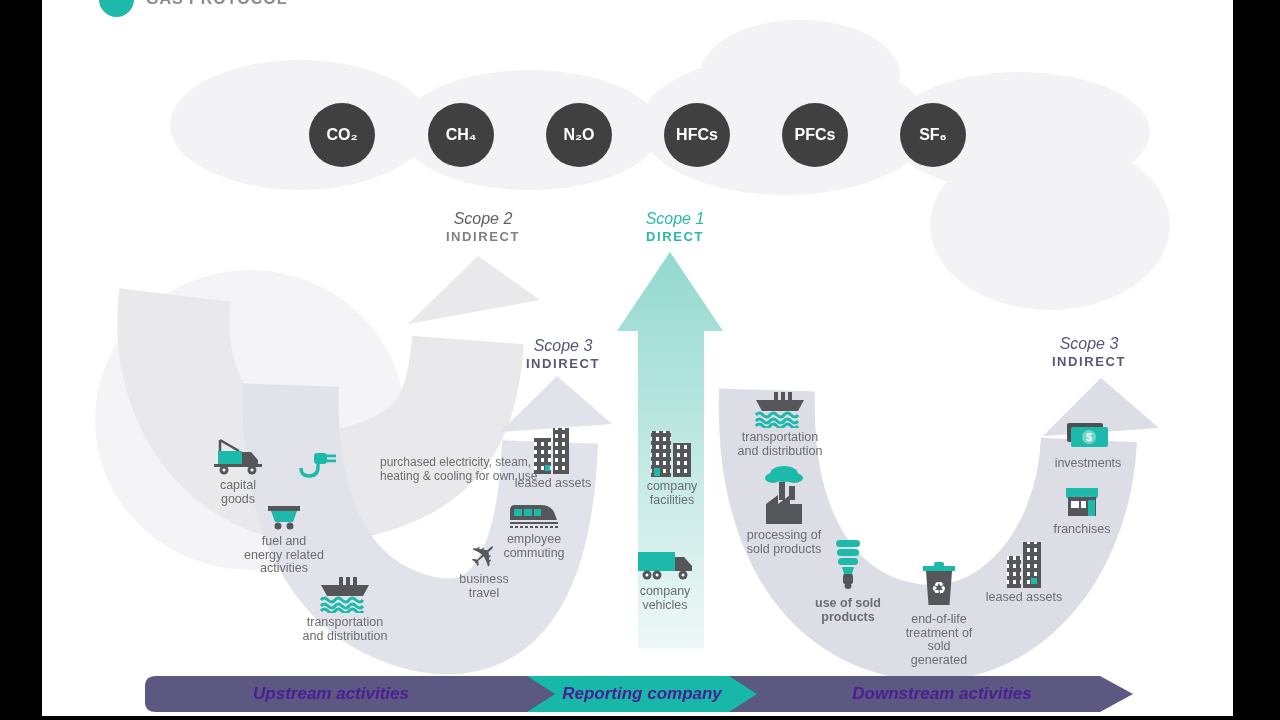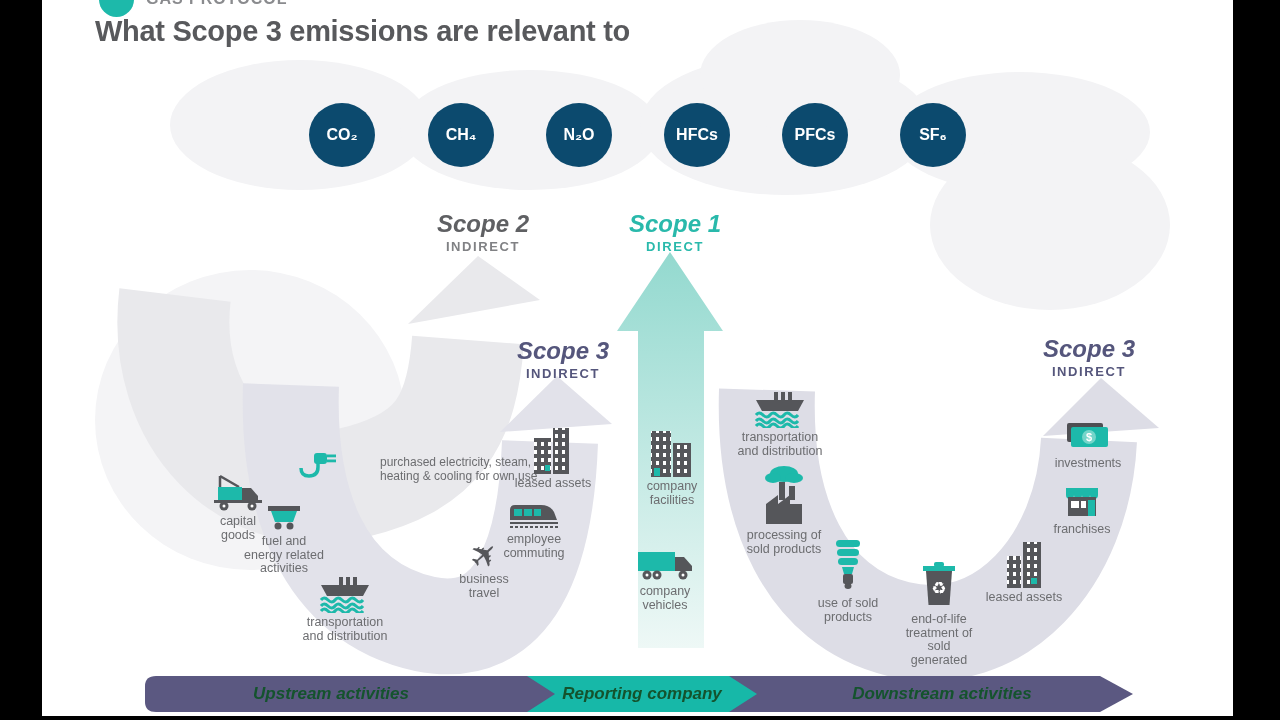--- a/index.html
+++ b/index.html
@@ -7,36 +7,36 @@
   .frame{position:absolute;left:42px;top:0;width:1191px;height:716px;background:#fff;overflow:hidden;}
   .stage{position:absolute;left:-42px;top:0;width:1280px;height:720px;}
   .abs{position:absolute;}
   
   .cloud{position:absolute;background:#f3f3f5;border-radius:50%;}
   
   .logo-dot{position:absolute;left:99px;top:-18px;width:35px;height:35px;border-radius:50%;background:#1db9aa;}
   .logo-text{position:absolute;left:146px;top:-10px;font-size:16px;font-weight:bold;color:#8a8b8e;letter-spacing:1px;}
   .title{position:absolute;left:95px;top:12px;font-size:29px;line-height:39px;font-weight:bold;color:#58595c;letter-spacing:-0.3px;}
   
-  .gas{position:absolute;width:66px;height:64px;border-radius:50%;background:#0c4a6e;color:#fff;
+  .gas{position:absolute;width:66px;height:64px;border-radius:50%;background:#404040;color:#fff;
     font-weight:bold;font-size:16px;display:flex;align-items:center;justify-content:center;}
   
   .scope{position:absolute;transform:translateX(-50%);text-align:center;white-space:nowrap;}
-  .scope-name{font-style:italic;font-weight:bold;font-size:24px;}
+  .scope-name{font-style:italic;font-weight:normal;font-size:16px;}
   .scope-type{font-weight:bold;font-size:13px;letter-spacing:1.6px;margin-top:1px;}
   .c-gray .scope-name{color:#5f6063}.c-gray .scope-type{color:#808184;}
   .c-teal .scope-name,.c-teal .scope-type{color:#29b9ab;}
   .c-purp .scope-name,.c-purp .scope-type{color:#55567c;}
   
   .node{position:absolute;text-align:center;}
   .node .ic{display:flex;justify-content:center;align-items:flex-end;}
   .lbl{font-size:12.5px;line-height:13.5px;color:#6c6d70;white-space:pre-line;margin-top:3px;}
   .plane{font-size:34px;color:#55565a;transform:rotate(-42deg);line-height:30px;}
   
-  .foot-label{position:absolute;transform:translateX(-50%);top:684px;color:#14532d;
+  .foot-label{position:absolute;transform:translateX(-50%);top:684px;color:#4c1d95;
     font-weight:bold;font-style:italic;font-size:17px;white-space:nowrap;}
   svg{display:block;}
 </style>
 </head>
 <body>
 
 <div class="frame">
 <div class="stage">
 
   <svg width="0" height="0" class="abs">
@@ -55,21 +55,20 @@
   <div class="cloud" style="left:400px;top:70px;width:260px;height:120px;"></div>
   <div class="cloud" style="left:640px;top:55px;width:290px;height:140px;"></div>
   <div class="cloud" style="left:890px;top:72px;width:260px;height:120px;"></div>
   <div class="cloud" style="left:700px;top:20px;width:200px;height:110px;"></div>
   <div class="cloud" style="left:95px;top:270px;width:310px;height:300px;background:#f4f4f6;"></div>
   <div class="cloud" style="left:930px;top:140px;width:240px;height:170px;"></div>
 
   <div class="logo-dot"></div>
   <div class="logo-text">GAS PROTOCOL</div>
   <div class="title">
-    <div>What Scope 3 emissions are relevant to</div>
   </div>
 
   <div class="gas" style="left:309px;top:103px;">CO₂</div>
   <div class="gas" style="left:428px;top:103px;">CH₄</div>
   <div class="gas" style="left:546px;top:103px;">N₂O</div>
   <div class="gas" style="left:664px;top:103px;">HFCs</div>
   <div class="gas" style="left:782px;top:103px;">PFCs</div>
   <div class="gas" style="left:900px;top:103px;">SF₆</div>
 
   <svg class="abs" width="1280" height="720" style="left:0;top:0;">
@@ -108,21 +107,21 @@
   <div class="scope c-purp" style="left:563px;top:337px;">
     <div class="scope-name">Scope 3</div>
     <div class="scope-type">INDIRECT</div>
   </div>
   <div class="scope c-purp" style="left:1089px;top:335px;">
     <div class="scope-name">Scope 3</div>
     <div class="scope-type">INDIRECT</div>
   </div>
 
 
-  <div class="node" style="left:206px;top:472px;width:64px;">
+  <div class="node" style="left:206px;top:436px;width:64px;">
     <div class="ic">
       <svg width="52" height="40" viewBox="0 0 52 40">
         <path d="M8 4 V15 M8 4 L27 15" stroke="#55565a" stroke-width="2.5" fill="none"></path>
         <rect x="6" y="15" width="24" height="13" fill="#1db9aa"></rect>
         <path d="M30 28 V16 h9 l7 8 v4 z" fill="#55565a"></path>
         <rect x="2" y="28" width="48" height="3" fill="#55565a"></rect>
         <circle cx="12" cy="34" r="4.5" fill="#55565a"></circle>
             <circle cx="40" cy="34" r="4.5" fill="#55565a"></circle>
         <circle cx="12" cy="34" r="1.5" fill="#fff"></circle>
             <circle cx="40" cy="34" r="1.5" fill="#fff"></circle>
@@ -265,21 +264,21 @@
             <ellipse cx="33" cy="14" rx="9" ry="5" fill="#1db9aa"></ellipse>
         <rect x="18" y="18" width="6" height="18" fill="#55565a"></rect>
             <rect x="28" y="22" width="6" height="14" fill="#55565a"></rect>
         <path d="M5 60 V40 l12 -9 v9 l12 -9 v9 h12 v20 z" fill="#55565a"></path>
       </svg>
     </div>
     <div class="lbl">processing of
 sold products</div>
   </div>
 
-  <div class="node" style="left:810px;top:538px;width:76px;">
+  <div class="node" style="left:810px;top:538px;width:76px;font-weight:bold;">
     <div class="ic">
       <svg width="30" height="56" viewBox="0 0 30 56">
         <rect x="3" y="2" width="24" height="7" rx="3.5" fill="#1db9aa"></rect>
         <rect x="4" y="11" width="22" height="7" rx="3.5" fill="#1db9aa"></rect>
         <rect x="5" y="20" width="20" height="7" rx="3.5" fill="#1db9aa"></rect>
         <path d="M9 29 h12 l-2 7 h-8 z" fill="#1db9aa"></path>
         <rect x="10" y="36" width="10" height="10" rx="2" fill="#55565a"></rect>
         <ellipse cx="15" cy="48" rx="3.5" ry="3" fill="#55565a"></ellipse>
       </svg>
     </div>

